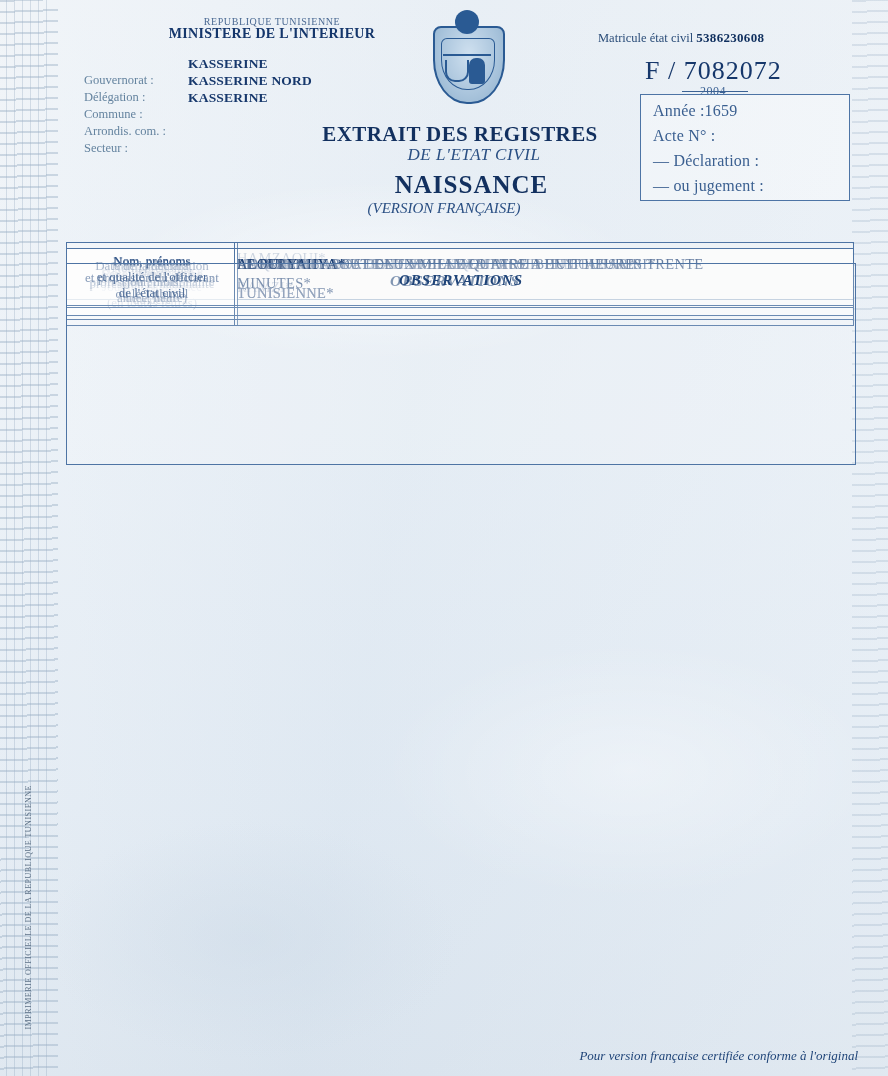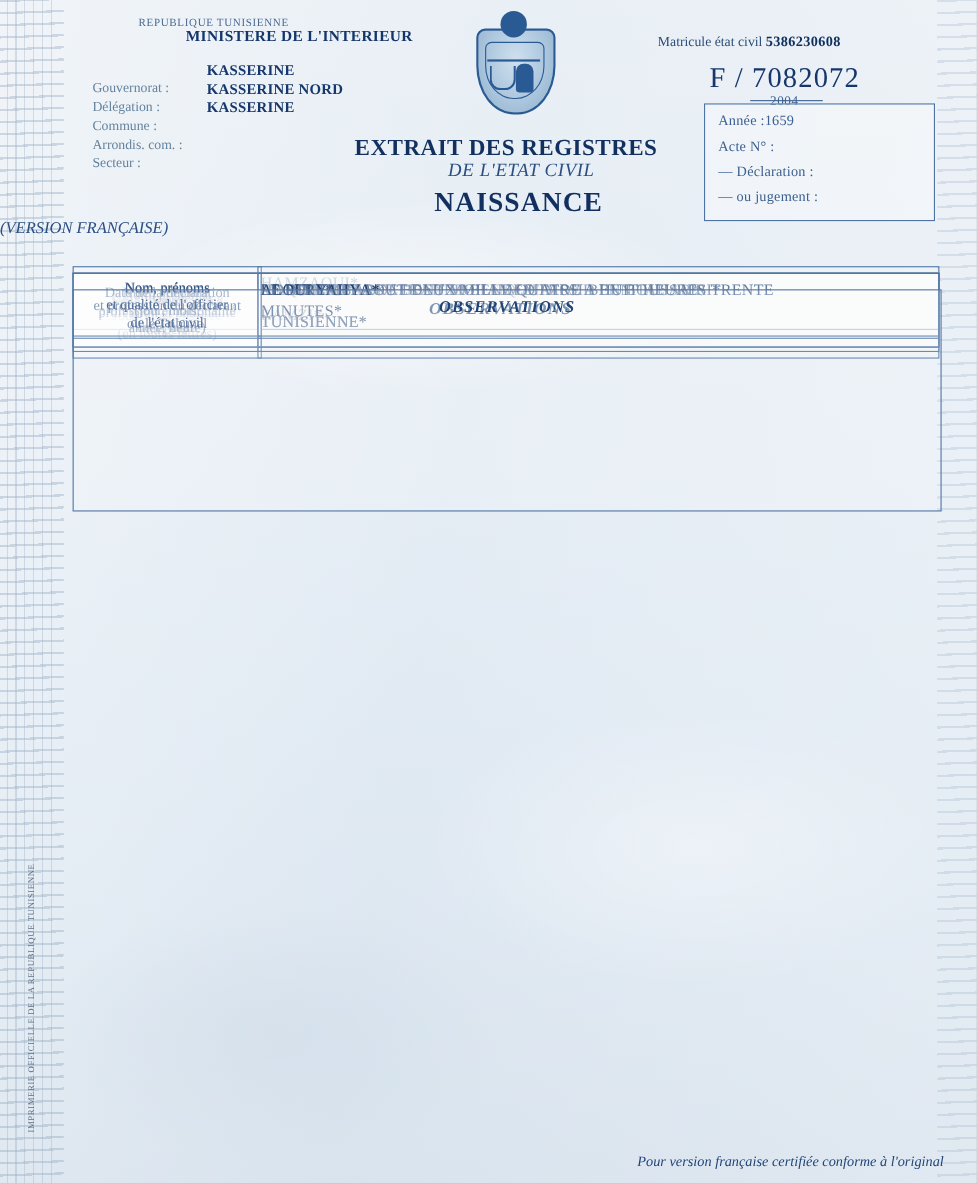--- a/index.html
+++ b/index.html
@@ -81,20 +81,21 @@
   }
 
   
   .hdr-left {
     position: absolute;
     left: 78px; top: 16px;
     width: 340px;
     color: #1b3d73;
   }
   .hdr-rep {
+    text-align: center;
     font-size: 10px;
     letter-spacing: .6px;
     color: #4b6a93;
     margin-left: 48px;
   }
   .hdr-min {
     text-align: center;
     font-size: 14px;
     font-weight: bold;
     letter-spacing: .3px;
@@ -214,21 +215,21 @@
     background: #3c6294;
   }
   .numbox {
     position: absolute;
     left: 640px; top: 94px;
     width: 208px; height: 105px;
     border: 1px solid #4d74a5;
     background: rgba(255,255,255,0.35);
   }
   .numbox div {
-    font-size: 13px;
+    font-size: 16px;
     color: #3a5f90;
     margin: 7px 0 0 12px;
     letter-spacing: .2px;
   }
 
   
   .t-extrait {
     position: absolute;
     left: 0; top: 122px;
     width: 888px;
@@ -261,21 +262,21 @@
     font-weight: bold;
     color: #12305f;
     letter-spacing: 1px;
     padding-left: 55px;
     box-sizing: border-box;
   }
   .t-version {
     position: absolute;
     left: 0; top: 200px;
     width: 888px;
-    text-align: left;
+    text-align: center;
     font-size: 15px;
     font-style: italic;
     color: #2a4f83;
     box-sizing: border-box;
   }
 
   
   .form {
     position: absolute;
     left: 66px; top: 242px;

